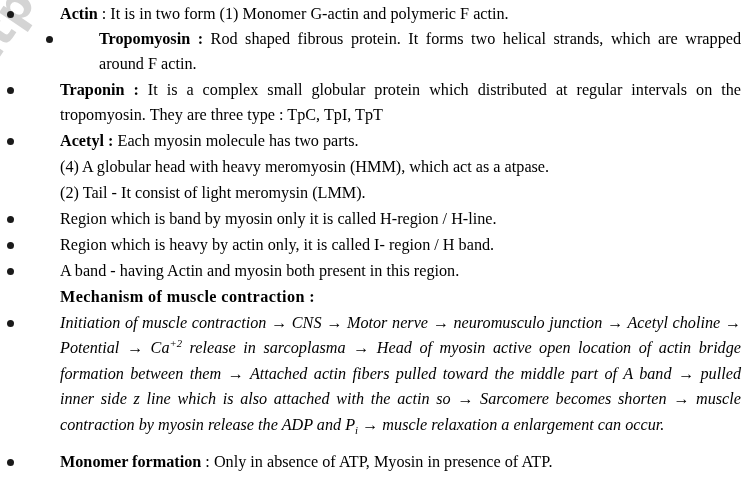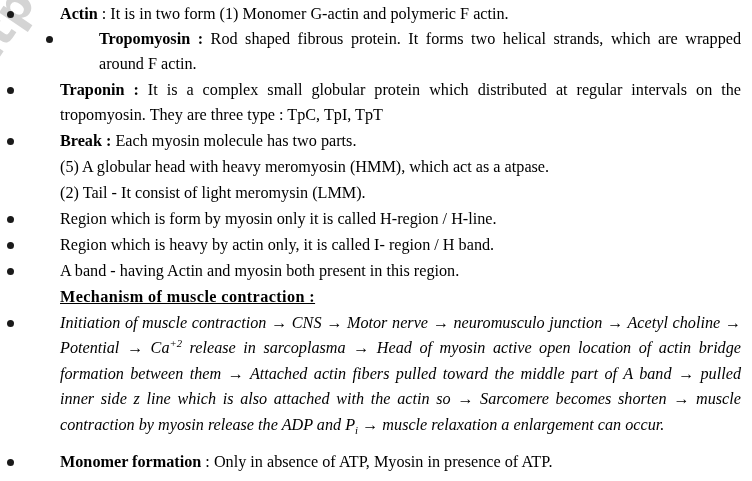--- a/index.html
+++ b/index.html
@@ -87,21 +87,20 @@
     text-align-last: left;
   }
 
   b, .b {
     font-weight: 700;
   }
 
   .hdg {
     font-weight: 700;
     letter-spacing: 0.4px;
-    text-decoration: underline;
   }
 
   sup {
     font-size: 0.66em;
     vertical-align: super;
     line-height: 0;
   }
   sub {
     font-size: 0.66em;
     vertical-align: sub;
@@ -141,35 +140,35 @@
     <div class="r" style="top:78px; height:51px;">
       <span class="bullet"></span>
       <div class="line">
         <b>Traponin :</b><span> </span><span>It is a complex small globular protein which distributed at regular intervals on the tropomyosin. They are three type : TpC, TpI, TpT</span>
       </div>
     </div>
 
     <div class="r" style="top:129px;">
       <span class="bullet"></span>
       <div class="line nojust">
-        <b>Break :</b><span>  </span><span>Each myosin molecule has two parts.</span>
+        <b>Acetyl :</b><span>  </span><span>Each myosin molecule has two parts.</span>
       </div>
     </div>
 
     <div class="r" style="top:155px;">
-      <div class="line nojust">(5) A globular head with heavy meromyosin (HMM), which act as a atpase.</div>
+      <div class="line nojust">(4) A globular head with heavy meromyosin (HMM), which act as a atpase.</div>
     </div>
 
     <div class="r" style="top:181px;">
       <div class="line nojust">(2) Tail - It consist of light meromysin (LMM).</div>
     </div>
 
     <div class="r" style="top:207px;">
       <span class="bullet"></span>
-      <div class="line nojust">Region which is form by myosin only it is called H-region / H-line.</div>
+      <div class="line nojust">Region which is band by myosin only it is called H-region / H-line.</div>
     </div>
 
     <div class="r" style="top:233px;">
       <span class="bullet"></span>
       <div class="line nojust">Region which is heavy by actin only, it is called I- region / H band.</div>
     </div>
 
     <div class="r" style="top:259px;">
       <span class="bullet"></span>
       <div class="line nojust">A band - having Actin and myosin both present in this region.</div>

